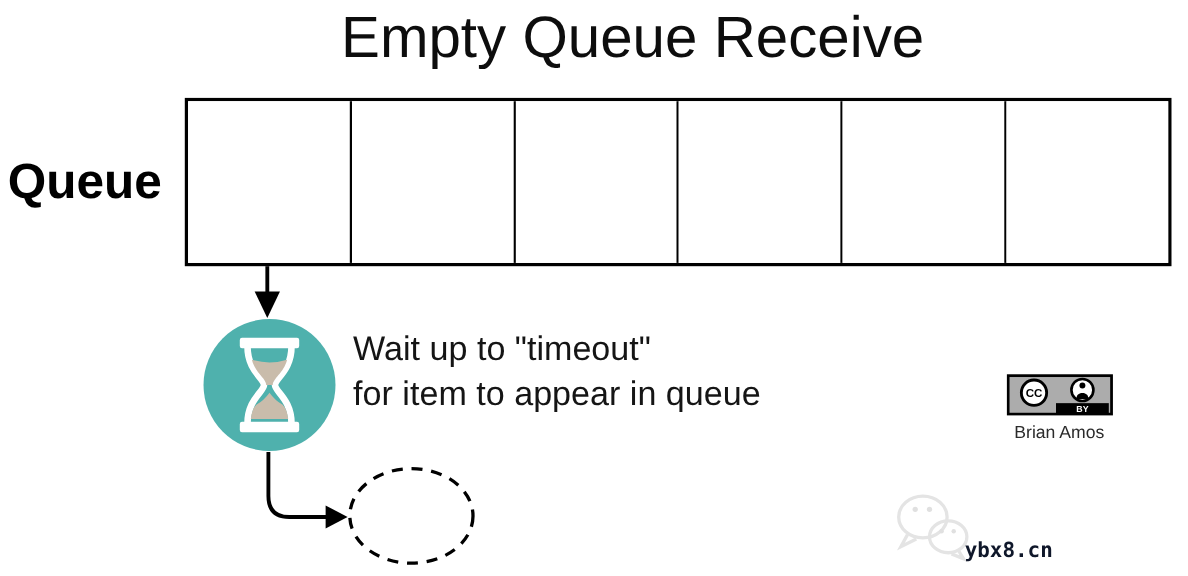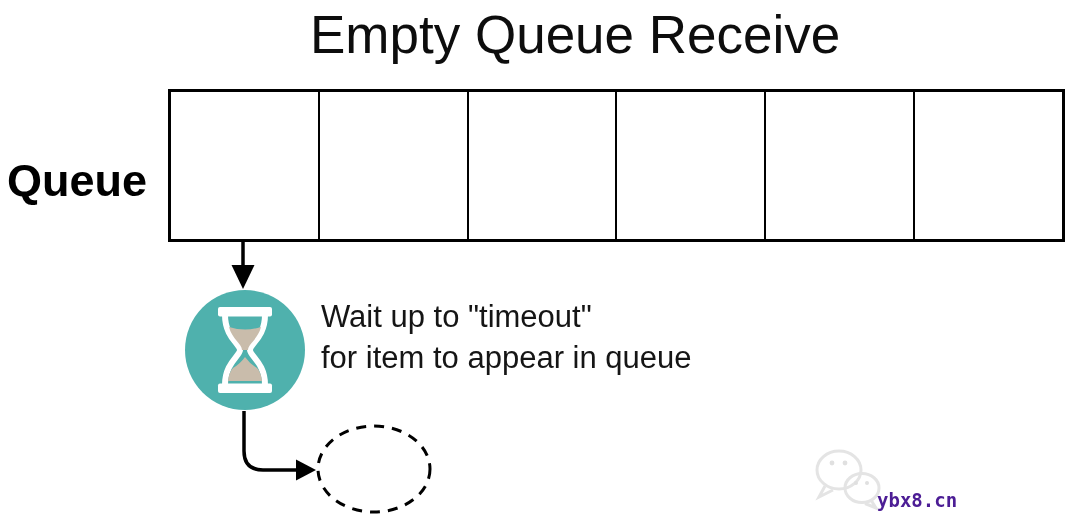--- a/index.html
+++ b/index.html
@@ -19,21 +19,21 @@
     top: 4px;
     font-size: 53px;
     font-weight: 400;
     color: #0d0d0d;
     letter-spacing: 0px;
     white-space: nowrap;
   }
   .queue-label {
     position: absolute;
     left: 7px;
-    top: 155px;
+    top: 139px;
     font-size: 45px;
     font-weight: 700;
     color: #000;
     white-space: nowrap;
   }
   .queue-row {
     position: absolute;
     left: 168px;
     top: 89px;
     width: 891px;
@@ -103,21 +103,21 @@
     text-shadow: 1.5px 1.5px 1px #c9c9c9, -1px -1px 0 #ffffff;
     white-space: nowrap;
   }
   .watermark-site {
     position: absolute;
     left: 877px;
     top: 489px;
     font-family: "DejaVu Sans Mono", monospace;
     font-weight: 700;
     font-size: 19px;
-    color: #4c1d95;
+    color: #0f172a;
     white-space: nowrap;
   }
   .wechat-icon {
     position: absolute;
     left: 810px;
     top: 444px;
   }
 </style>
 </head>
 <body>
@@ -164,20 +164,38 @@
       <rect x="-27" y="-43" width="54" height="9.5" rx="2" fill="#fff"></rect>
       <rect x="-27" y="33.5" width="54" height="9.5" rx="2" fill="#fff"></rect>
     </svg>
   </div>
 
   <div class="annotation">
     <div>Wait up to "timeout"</div>
     <div>for item to appear in queue</div>
   </div>
 
+  <div class="cc-badge-wrap">
+    <svg width="97" height="38" viewBox="0 0 97 38">
+      <rect x="1.5" y="1.5" width="94" height="35" fill="#ACACAC" stroke="#000" stroke-width="2.5"></rect>
+
+      <circle cx="25" cy="17" r="11.5" fill="#fff" stroke="#000" stroke-width="2.6"></circle>
+      <text x="25" y="21" text-anchor="middle" font-family="Liberation Sans, sans-serif" font-size="10.5" font-weight="bold" fill="#000">CC</text>
+
+      <g>
+        <circle cx="69" cy="14.5" r="10" fill="#fff" stroke="#000" stroke-width="2.4"></circle>
+        <circle cx="69" cy="10.5" r="2.7" fill="#000"></circle>
+        <path d="M 63.8 21.5 C 63.8 16 74.2 16 74.2 21.5 L 74.2 22.8 L 63.8 22.8 Z" fill="#000"></path>
+      </g>
+
+      <rect x="45" y="26.5" width="48" height="9.5" fill="#000"></rect>
+      <text x="69" y="34.3" text-anchor="middle" font-family="Liberation Sans, sans-serif" font-size="8" font-weight="bold" fill="#fff">BY</text>
+    </svg>
+    <div class="license-author">Brian Amos</div>
+  </div>
 
   <svg class="wechat-icon" width="76" height="68" viewBox="0 0 76 68">
     <g fill="none" stroke="#e4e4e4" stroke-width="3">
       <ellipse cx="29" cy="26" rx="22" ry="19"></ellipse>
       <path d="M 15 42 L 9 53 L 23 46"></path>
       <ellipse cx="52" cy="44" rx="17" ry="14.5"></ellipse>
       <path d="M 61 56 L 66 64 L 55 59.5"></path>
     </g>
     <g fill="#e0e0e0">
       <circle cx="22" cy="19" r="2.4"></circle>

